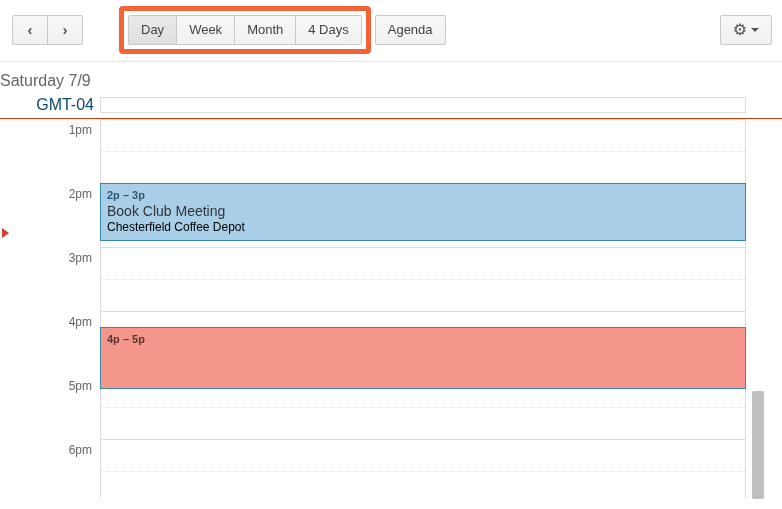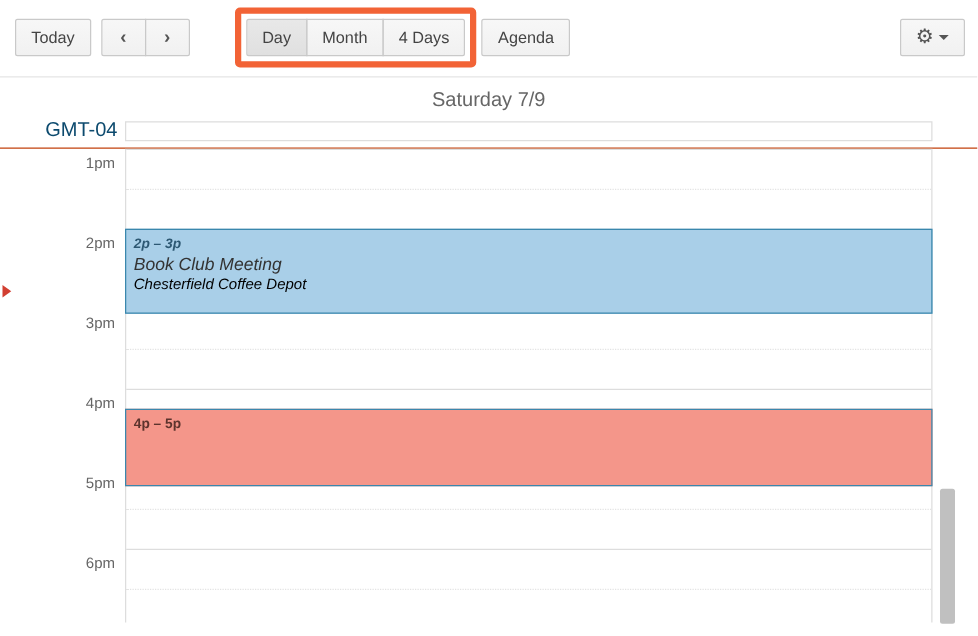--- a/index.html
+++ b/index.html
@@ -58,21 +58,20 @@
   .caret {
     width: 0; height: 0;
     border-left: 4px solid transparent;
     border-right: 4px solid transparent;
     border-top: 4px solid #555;
     display:inline-block;
   }
   .gear { font-size:16px; line-height:1; color:#555;}
   
   .date-header {
-    text-align: center;
     color: #666;
     font-size: 16px;
     padding: 10px 0 4px 0;
   }
   
   .tz-row { display:flex; align-items:center; height:22px; }
   .tz-label { width:100px; text-align:right; color:#0c4a6e; font-size:16px; padding-right:6px;}
   .allday-cell { flex:1; height:16px; border:1px solid #ddd; margin-right:36px;}
   
   .grid {
@@ -142,33 +141,33 @@
   .event.blue { background:#a9cfe8; color:#2d5873;}
   .event.salmon { background:#f4968a; color:#5c332d;}
   .event .time { font-size:11px; color:inherit; font-weight:bold;}
   .event .title { font-size:14px; color:#333;}
   .event .loc { font-size:12px; color:#000000;}
 </style>
 </head>
 <body>
 
 <div class="toolbar">
-  <button class="btn">Today</button>
   <div class="btn-group">
     <button class="btn nav-btn">
       <span style="font-size:15px;font-weight:bold;color:#555;">‹</span>
     </button>
     <button class="btn nav-btn">
       <span style="font-size:15px;font-weight:bold;color:#555;">›</span>
     </button>
   </div>
   <div class="spacer"></div>
   <div class="highlight-box">
     <div class="btn-group">
       <button class="btn active">Day</button>
+      <button class="btn">Week</button>
       <button class="btn">Month</button>
       <button class="btn">4 Days</button>
     </div>
   </div>
   <button class="btn" style="margin-left:-4px;">Agenda</button>
   <div style="width:6px"></div>
   <div style="flex:1"></div>
   <button class="btn">
     <span class="gear">⚙</span>
     <span class="caret"></span>
@@ -204,21 +203,21 @@
       <div class="hour-row" style="top:192px"></div>
       <div class="half-row" style="top:224px"></div>
       <div class="hour-row" style="top:256px"></div>
       <div class="half-row" style="top:288px"></div>
       <div class="hour-row" style="top:320px"></div>
       <div class="half-row" style="top:352px"></div>
     </div>
 
     <div class="time-marker" style="top:109px"></div>
 
-    <div class="event blue" style="top:64px; height:68px;font-style:italic;">
+    <div class="event blue" style="top:64px; height:58px;">
       <div class="time">2p – 3p</div>
       <div class="title">Book Club Meeting</div>
       <div class="loc">Chesterfield Coffee Depot</div>
     </div>
     <div class="event salmon" style="top:208px; height:62px;">
       <div class="time">4p – 5p</div>
     </div>
 
     <div class="scrollbar"></div>
   </div>

